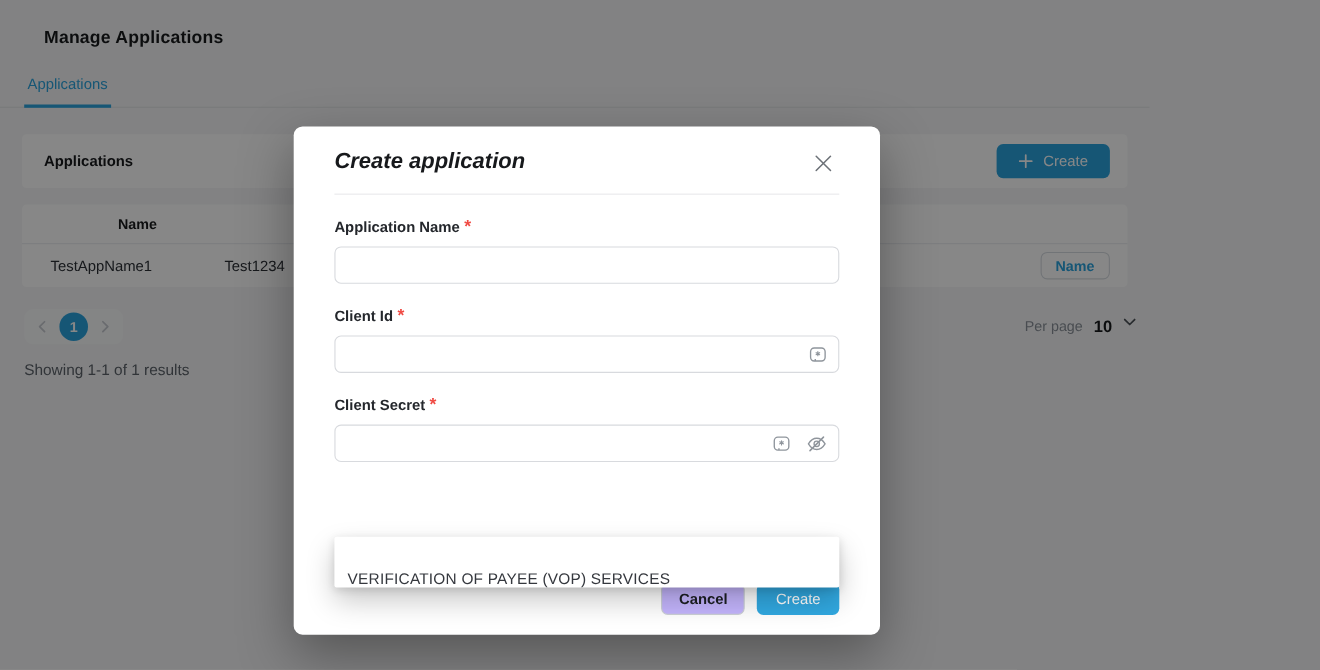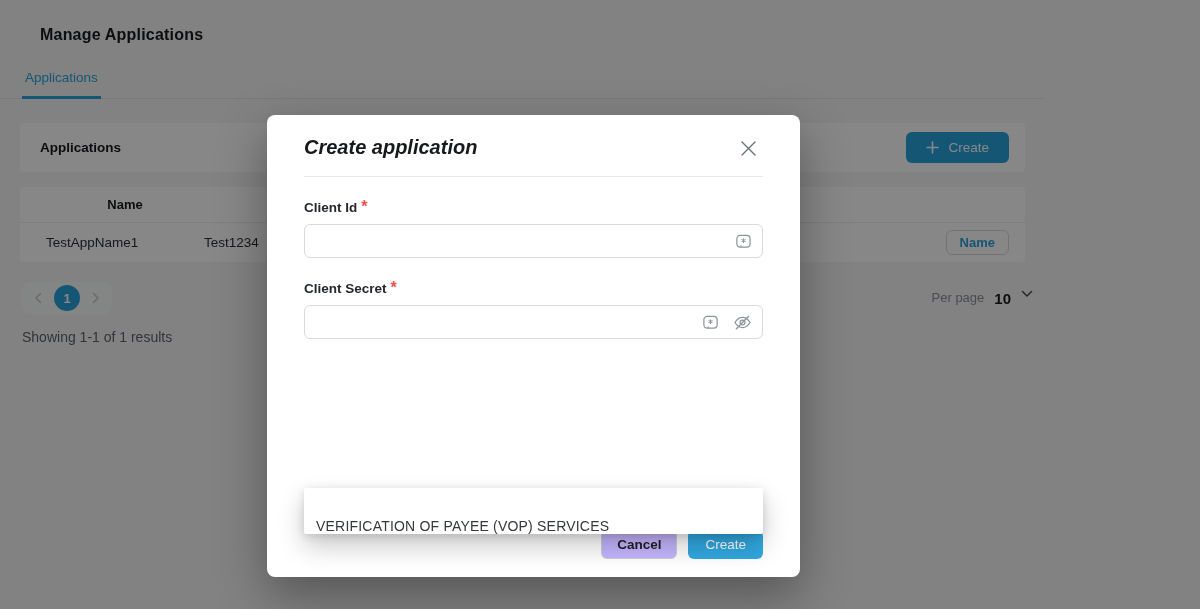--- a/index.html
+++ b/index.html
@@ -198,20 +198,26 @@
   <div class="modal-head">
     <span class="modal-title">Create application</span>
     <button class="btn-close">
       <svg width="17" height="17" viewBox="0 0 17 17" fill="none">
           <path d="M2 2l13 13M15 2 2 15" stroke="currentColor" stroke-width="1.4" stroke-linecap="round"></path>
         </svg>
     </button>
   </div>
   <hr class="modal-divider">
 
+  <div class="fgroup">
+    <span class="flabel">Application Name</span><span class="req">*</span>
+    <div class="input-wrap">
+      <input class="t-input" type="text" value="" style="">
+    </div>
+  </div>
 
   <div class="fgroup">
     <span class="flabel">Client Id</span><span class="req">*</span>
     <div class="input-wrap">
       <input class="t-input" type="text" value="" style="">
       <span class="input-icons">
         <button class="icon-btn">
           <svg width="17" height="17" viewBox="0 0 18 18" fill="none">
               <rect x="2" y="2.5" width="14" height="12.5" rx="3.5" stroke="currentColor" stroke-width="1.3"></rect>
               <path d="M9 6v4M7.3 7l3.4 2M10.7 7l-3.4 2" stroke="currentColor" stroke-width="1.1" stroke-linecap="round"></path>

